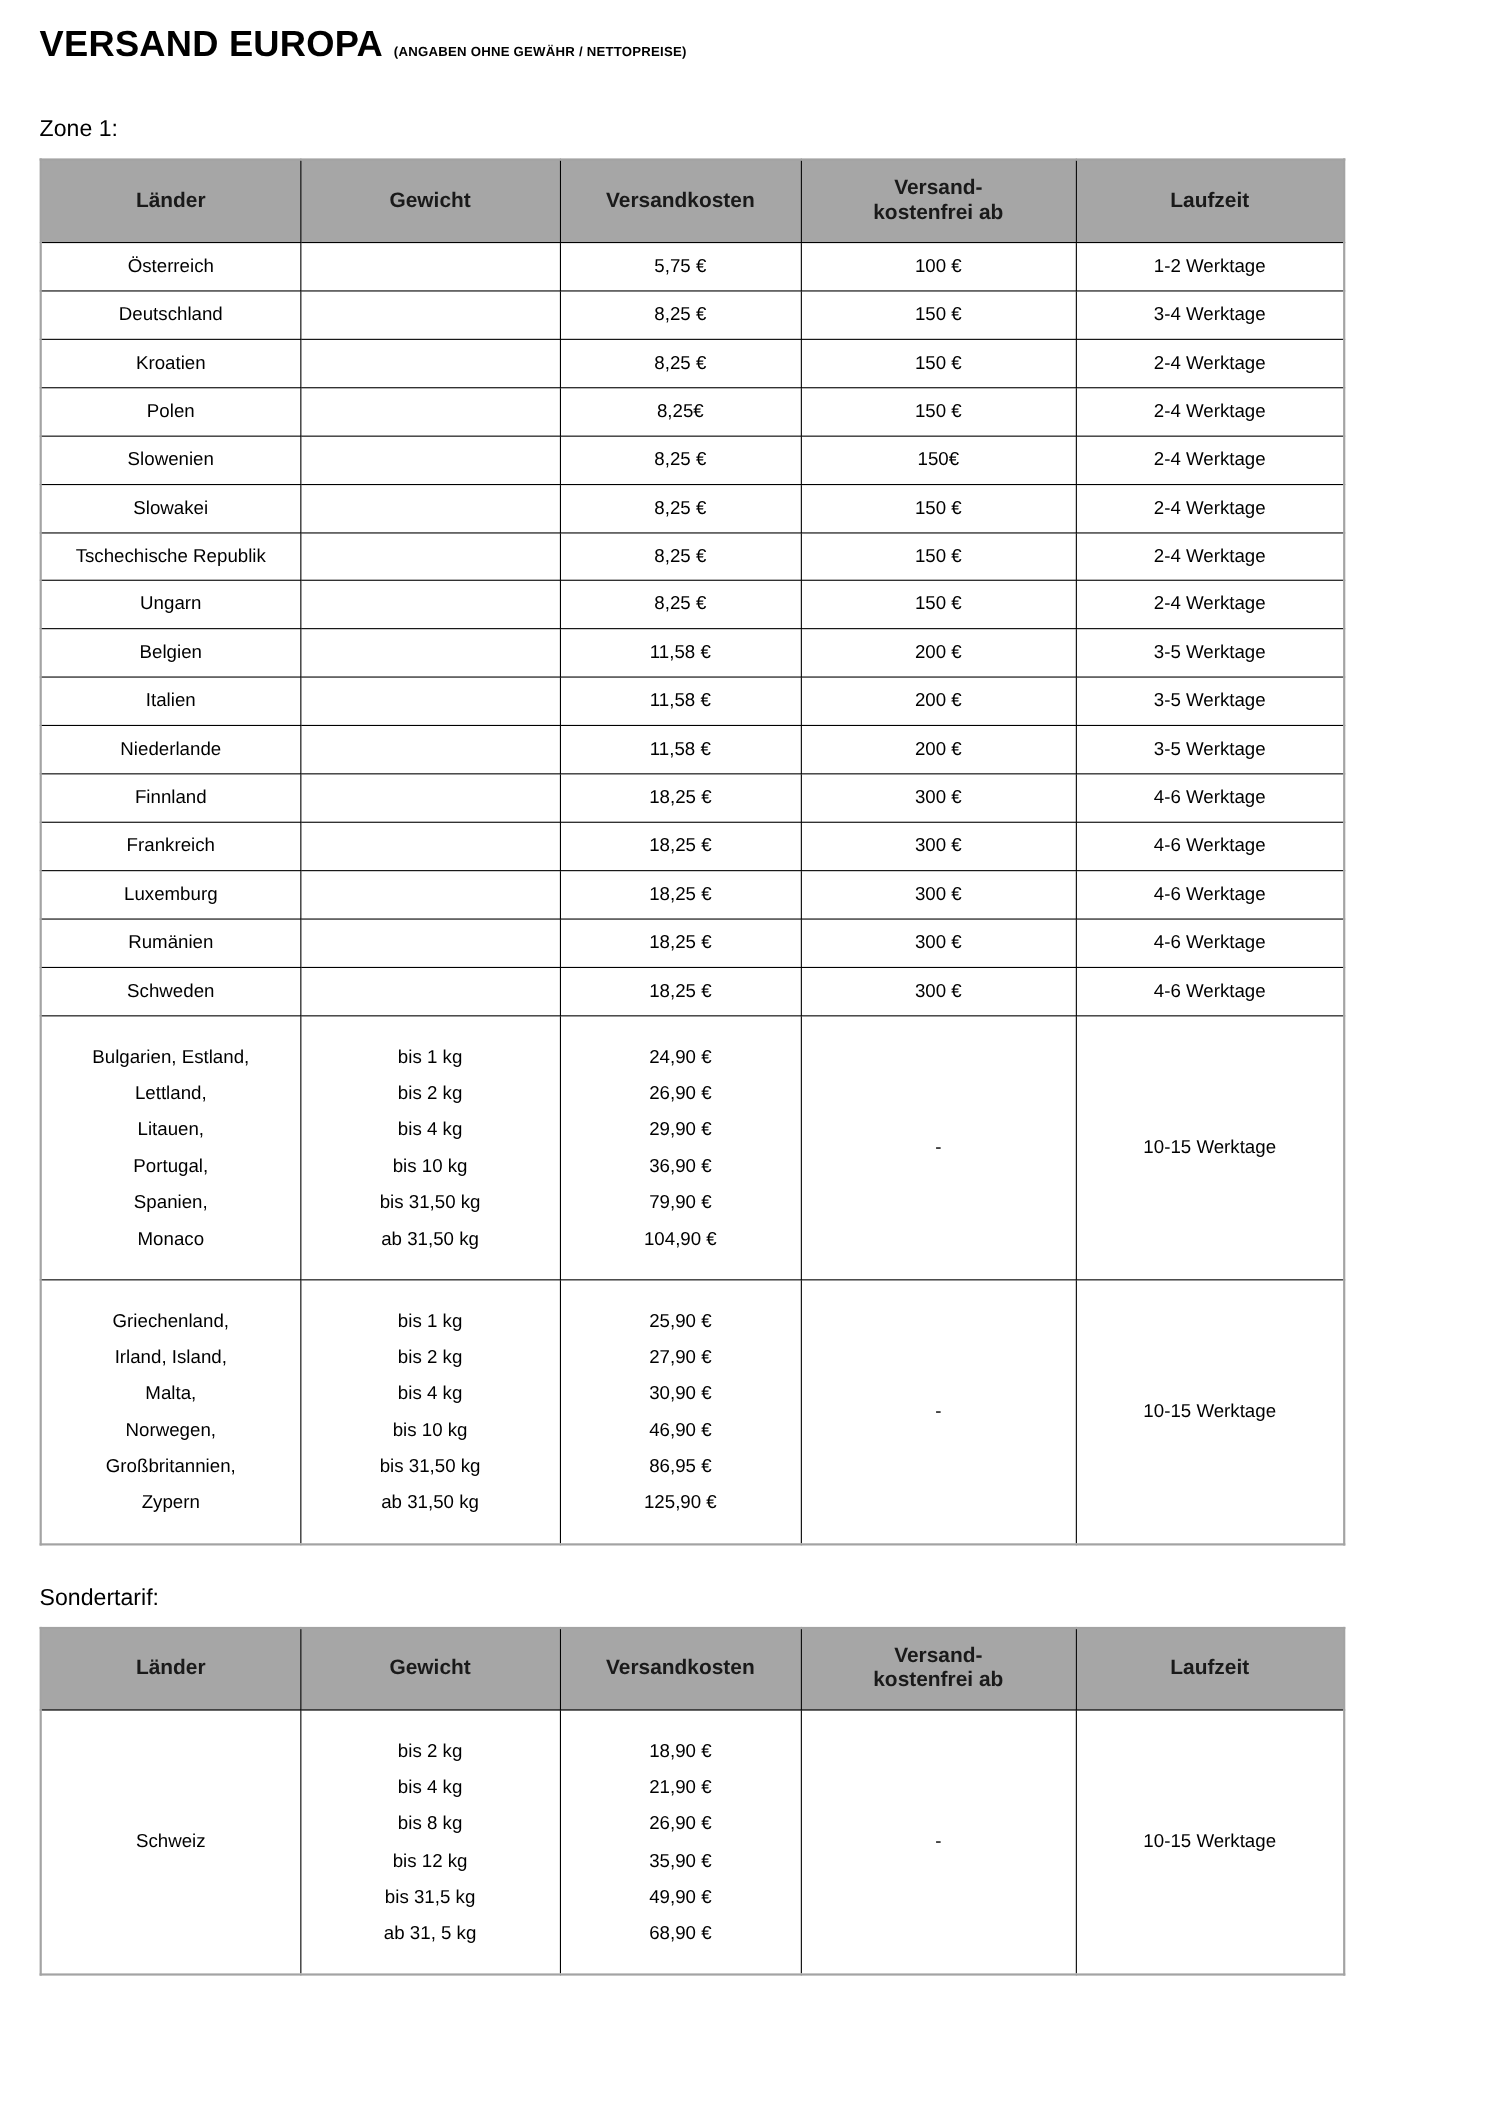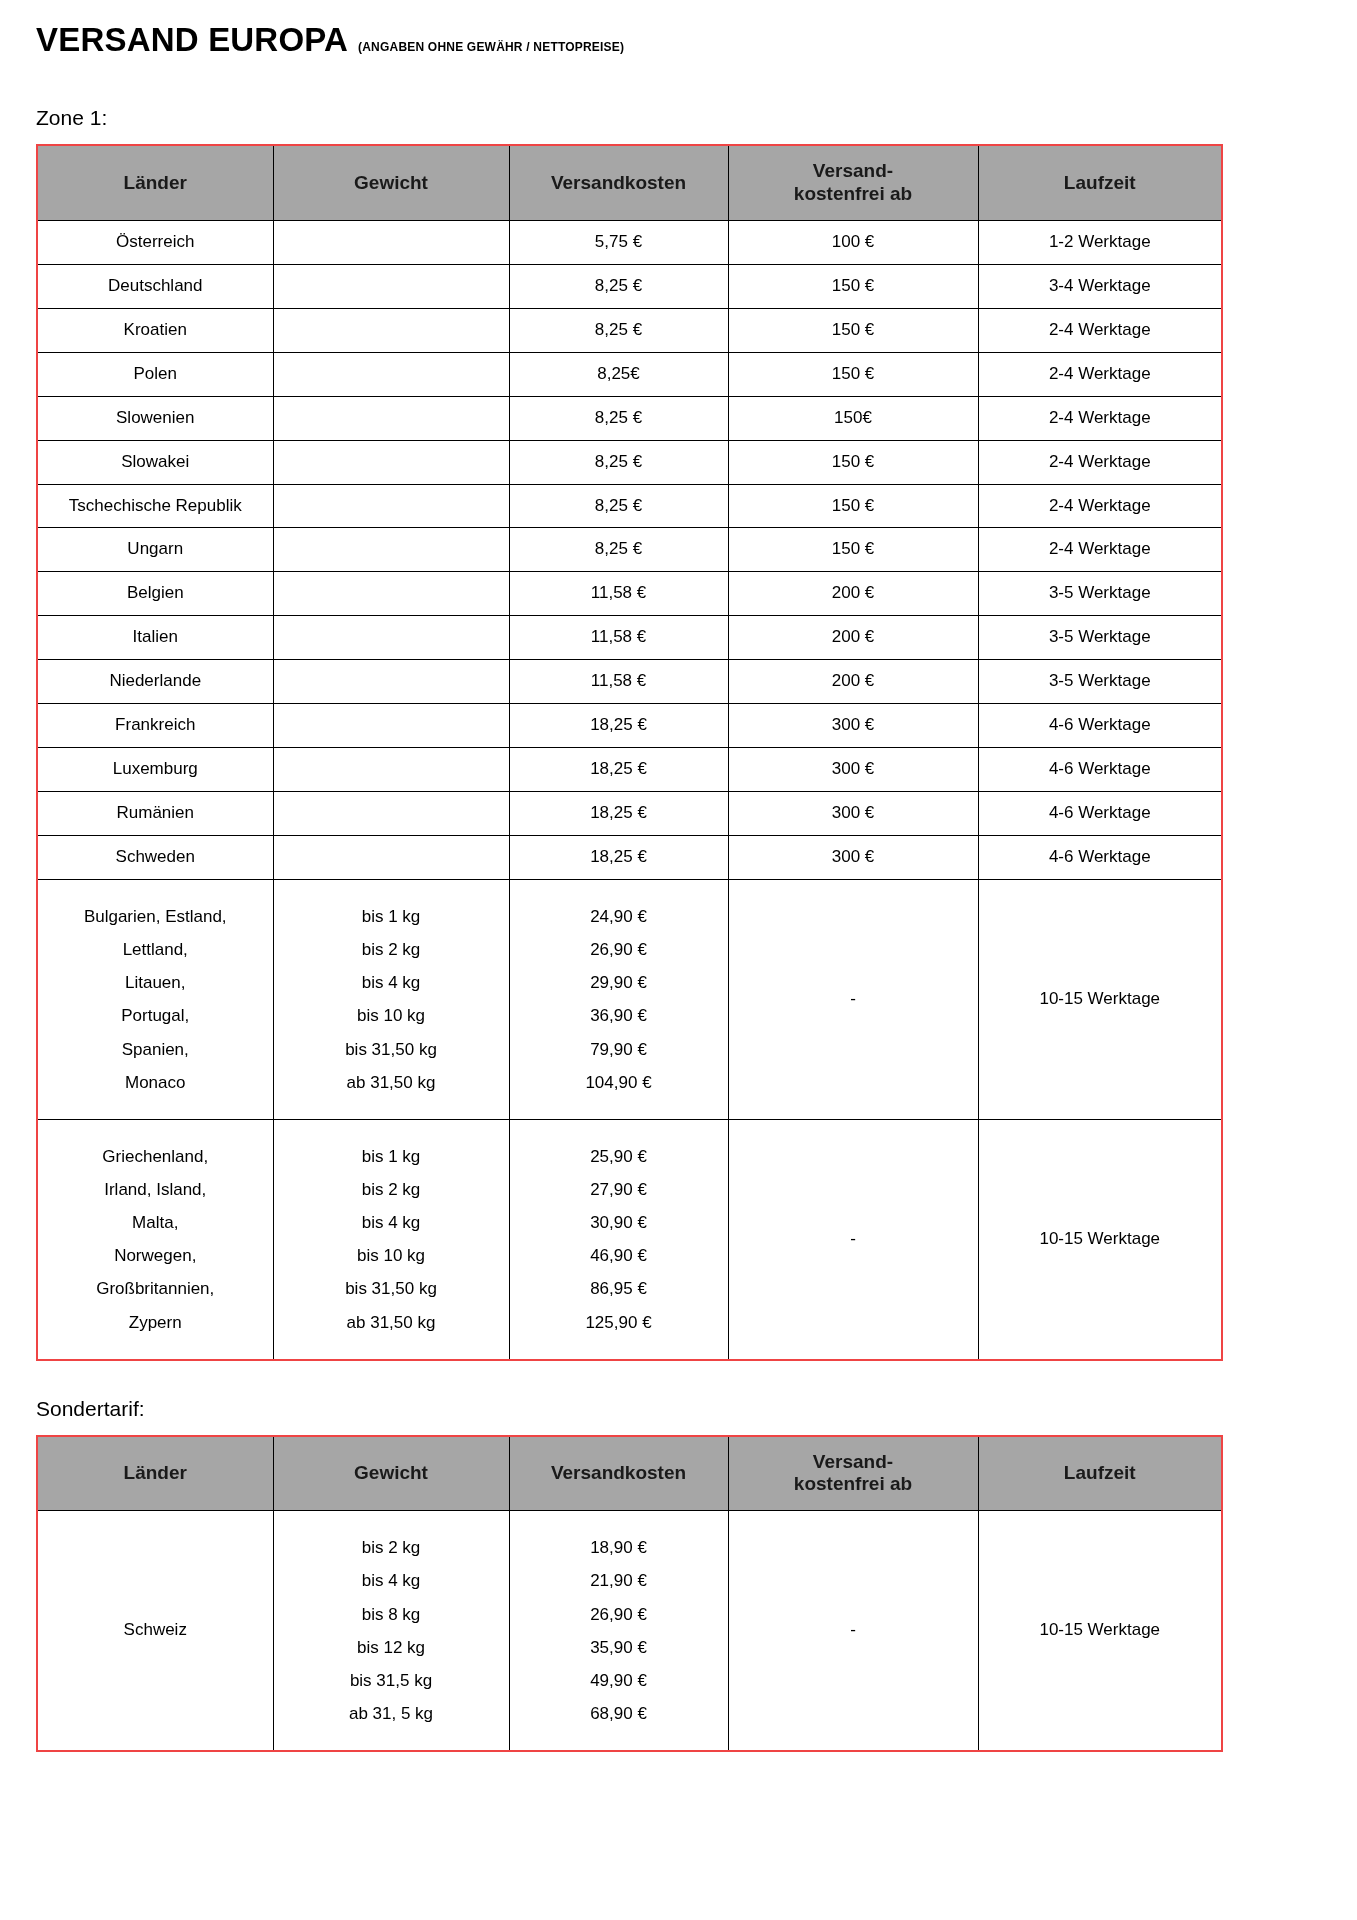--- a/index.html
+++ b/index.html
@@ -45,21 +45,21 @@
     font-weight: normal;
     margin: 36px 0 14px 0;
   }
   .section-heading.first { margin-top: 48px; }
 
   
   table.rate-table {
     border-collapse: collapse;
     width: 1185px;
     table-layout: fixed;
-    border: 2px solid #ef4444;
+    border: 2px solid #a3a3a3;
   }
   table.rate-table col.c-land   { width: 236px; }
   table.rate-table col.c-weight { width: 236px; }
   table.rate-table col.c-cost   { width: 219px; }
   table.rate-table col.c-free   { width: 250px; }
   table.rate-table col.c-time   { width: 244px; }
 
   table.rate-table th {
     background: #a6a6a6;
     color: #1a1a1a;
@@ -190,20 +190,27 @@
         <td>3-5 Werktage</td>
       </tr>
       <tr>
         <td>Niederlande</td>
         <td></td>
         <td>11,58 €</td>
         <td>200 €</td>
         <td>3-5 Werktage</td>
       </tr>
       <tr>
+        <td>Finnland</td>
+        <td></td>
+        <td>18,25 €</td>
+        <td>300 €</td>
+        <td>4-6 Werktage</td>
+      </tr>
+      <tr>
         <td>Frankreich</td>
         <td></td>
         <td>18,25 €</td>
         <td>300 €</td>
         <td>4-6 Werktage</td>
       </tr>
       <tr>
         <td>Luxemburg</td>
         <td></td>
         <td>18,25 €</td>

